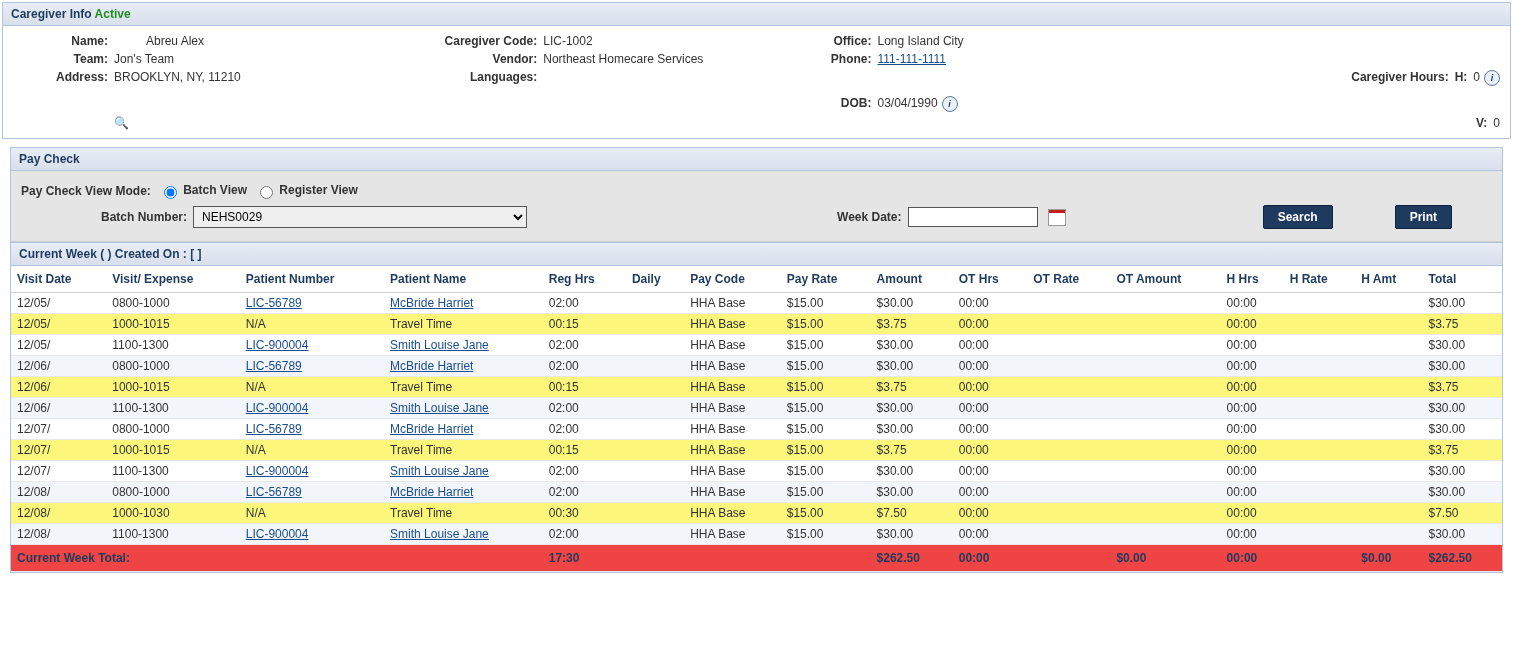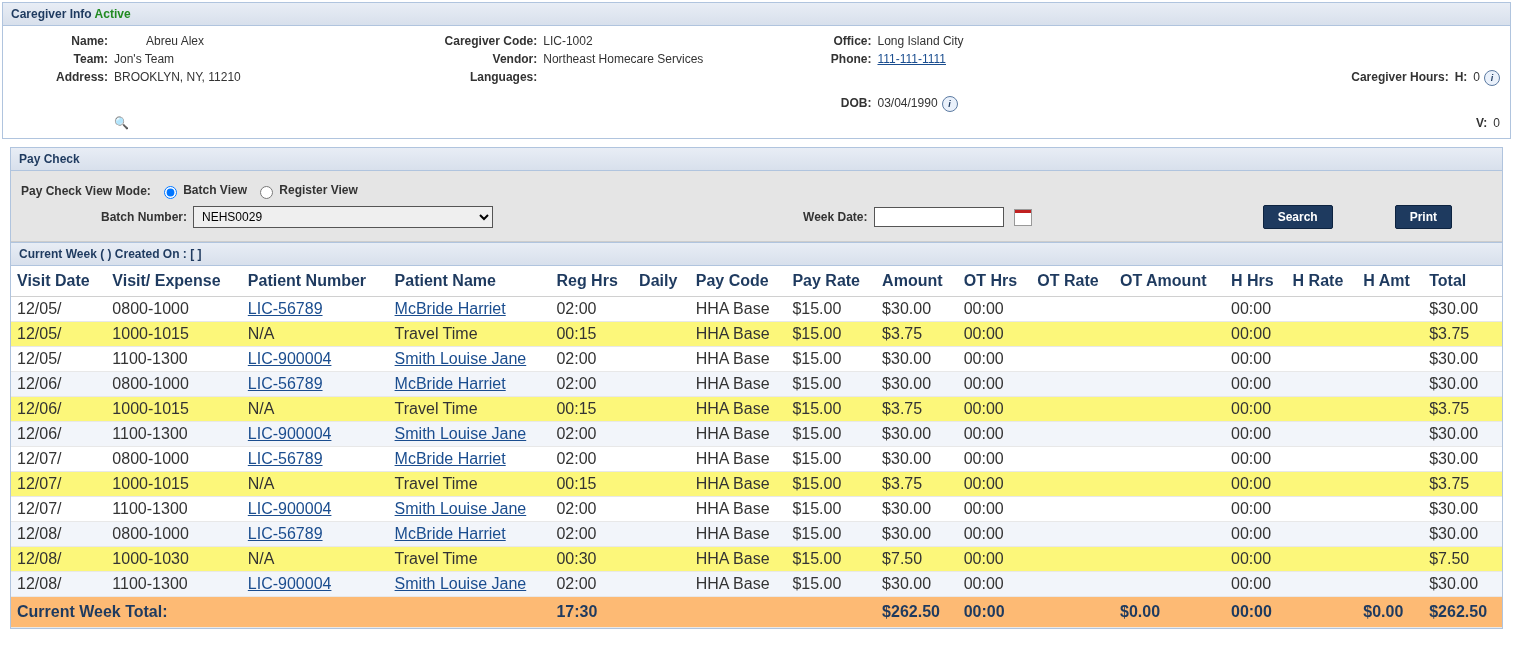--- a/index.html
+++ b/index.html
@@ -100,21 +100,21 @@
     background: linear-gradient(#e8edf5, #d8e0ec);
     padding:4px 8px;
     font-weight:bold;
     color:#1e3a5f;
     border-top:1px solid #b0c4de;
     border-bottom:1px solid #b0c4de;
   }
   table.data {
     width:100%;
     border-collapse:collapse;
-    font-size:16px;
+    font-size:12px;
   }
   table.data th {
     text-align:left;
     padding:6px 6px;
     color:#1e3a5f;
     font-weight:bold;
     background:#fff;
     border-bottom:1px solid #d0d0d0;
     vertical-align:top;
   }
@@ -122,21 +122,21 @@
     padding:3px 6px;
     border-bottom:1px solid #e8e8e8;
     white-space:nowrap;
   }
   tr.row-alt td { background:#f2f5fa; }
   tr.row-hl td { background:#fcf77a !important; }
   tr.row-hl2 td { background:#fdfccc !important; }
   tr.totals td {
     font-weight:bold;
     color:#1e3a5f;
-    background:#fdba74;
+    background:#ef4444;
     padding-top:6px;
     padding-bottom:6px;
   }
   .cal-icon{
     display:inline-block;
     width:16px;height:15px;
     border:1px solid #999;
     background:#fff;
     position:relative;
     vertical-align:middle;
@@ -227,21 +227,21 @@
         <b>Batch View</b>
       </label>
       <label>
         <input type="radio" name="vm" style="">
         <b>Register View</b>
       </label>
     </div>
     <div class="controls-row" style="justify-content:flex-start;gap:30px;">
       <div style="display:flex;align-items:center;gap:6px;margin-left:80px;">
         <span class="lbl">Batch Number:</span>
-        <select style="width:300px;">
+        <select style="width:334px;">
           <option>NEHS0029</option>
         </select>
       </div>
       <div style="display:flex;align-items:center;gap:6px;margin-left:280px;">
         <span class="lbl">Week Date:</span>
         <input type="text" style="width: 120px;" value="">
         <span class="cal-icon"></span>
       </div>
       <div style="flex:1"></div>
       <button class="btn">Search</button>

